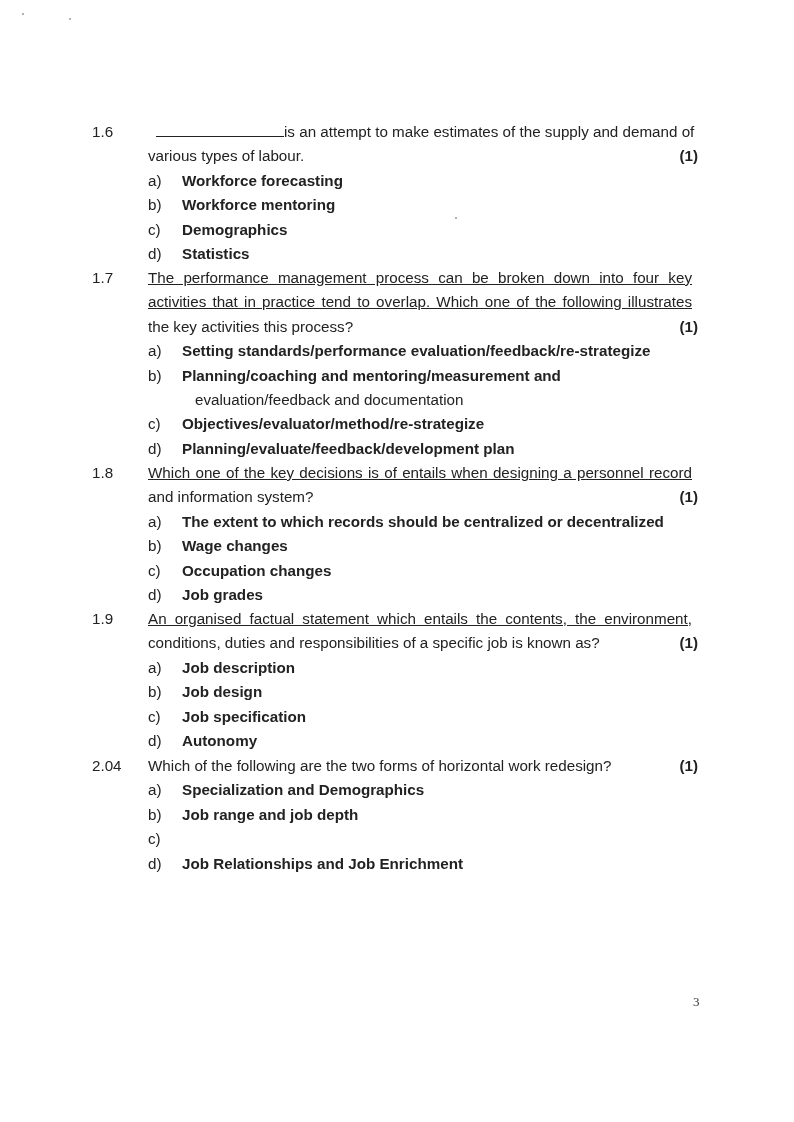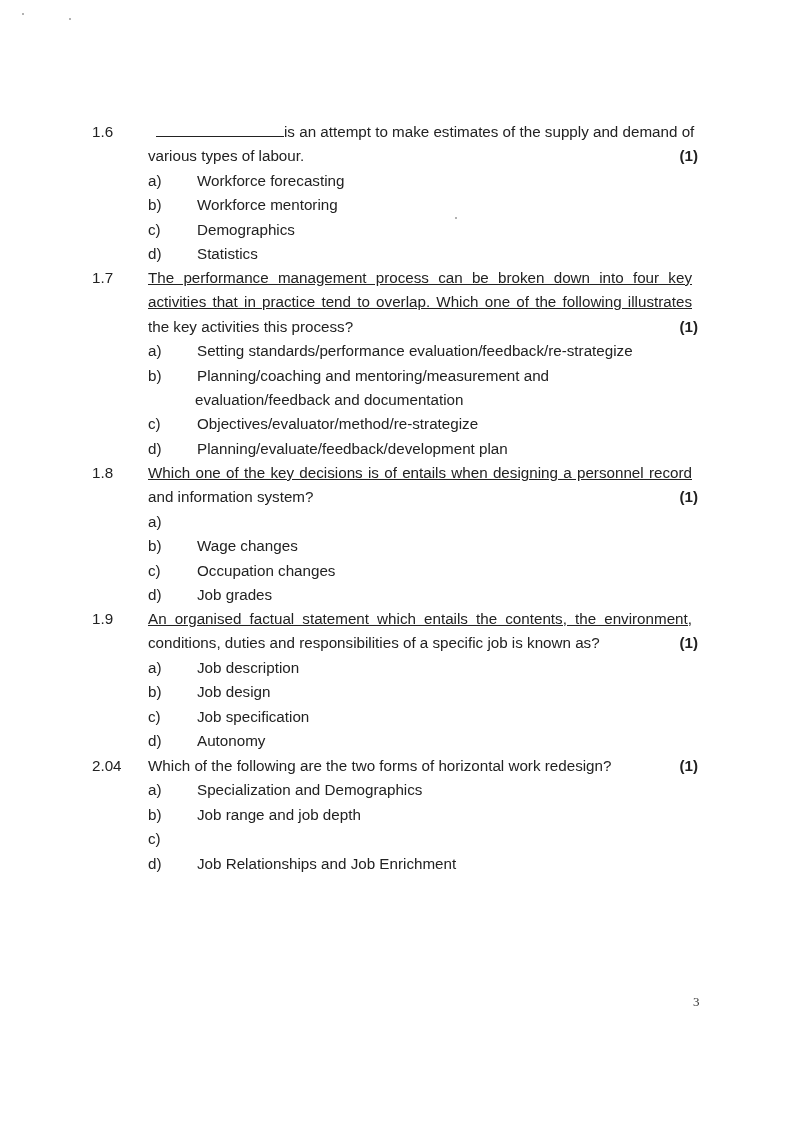--- a/index.html
+++ b/index.html
@@ -6,21 +6,21 @@
   body { width: 794px; height: 1122px; position: relative; overflow: hidden;
          font-family: "Liberation Sans", sans-serif; color: #222; }
   .page { position: absolute; left: 0; top: 0; width: 794px; height: 1122px; }
   .q { position: absolute; left: 92px; width: 608px; }
   .line { position: relative; height: 24.4px; line-height: 24.4px; font-size: 15.2px; white-space: nowrap; }
   .num { position: absolute; left: 0; top: 0; }
   .stem { position: absolute; left: 56px; right: 8px; top: 0; }
   .stem.just { text-align: justify; text-align-last: justify; text-decoration: underline; }
   .mark { position: absolute; right: 2px; top: 0; font-weight: bold; }
   .opt-letter { position: absolute; left: 56px; top: 0; }
-  .opt-text { position: absolute; left: 105px; top: 0; }
+  .opt-text { position: absolute; left: 90px; top: 0; font-weight: bold; }
   .opt-cont { position: absolute; left: 103px; top: 0; }
   .blank { display: inline-block; width: 128px; border-bottom: 1px solid #222; height: 15px; vertical-align: baseline; margin-left: 4px; }
   .pagenum { position: absolute; left: 693px; top: 994px; font-family: "Liberation Serif", serif; font-size: 13px; color: #333; }
   .speck { position: absolute; width: 2px; height: 2px; background: #999; border-radius: 1px; }
 </style>
 </head>
 <body>
 
 <div class="page">
   <span class="speck" style="left:22px;top:13px;"></span>
@@ -91,20 +91,21 @@
     <div class="line">
       <span class="num">1.8</span>
       <span class="stem just">Which one of the key decisions is of entails when designing a personnel record</span>
     </div>
     <div class="line">
       <span class="stem">and information system?</span>
       <span class="mark">(1)</span>
     </div>
     <div class="line">
         <span class="opt-letter">a)</span>
+        <span class="opt-text">The extent to which records should be centralized or decentralized</span>
       </div>
     <div class="line">
         <span class="opt-letter">b)</span>
         <span class="opt-text">Wage changes</span>
       </div>
     <div class="line">
         <span class="opt-letter">c)</span>
         <span class="opt-text">Occupation changes</span>
       </div>
     <div class="line">

